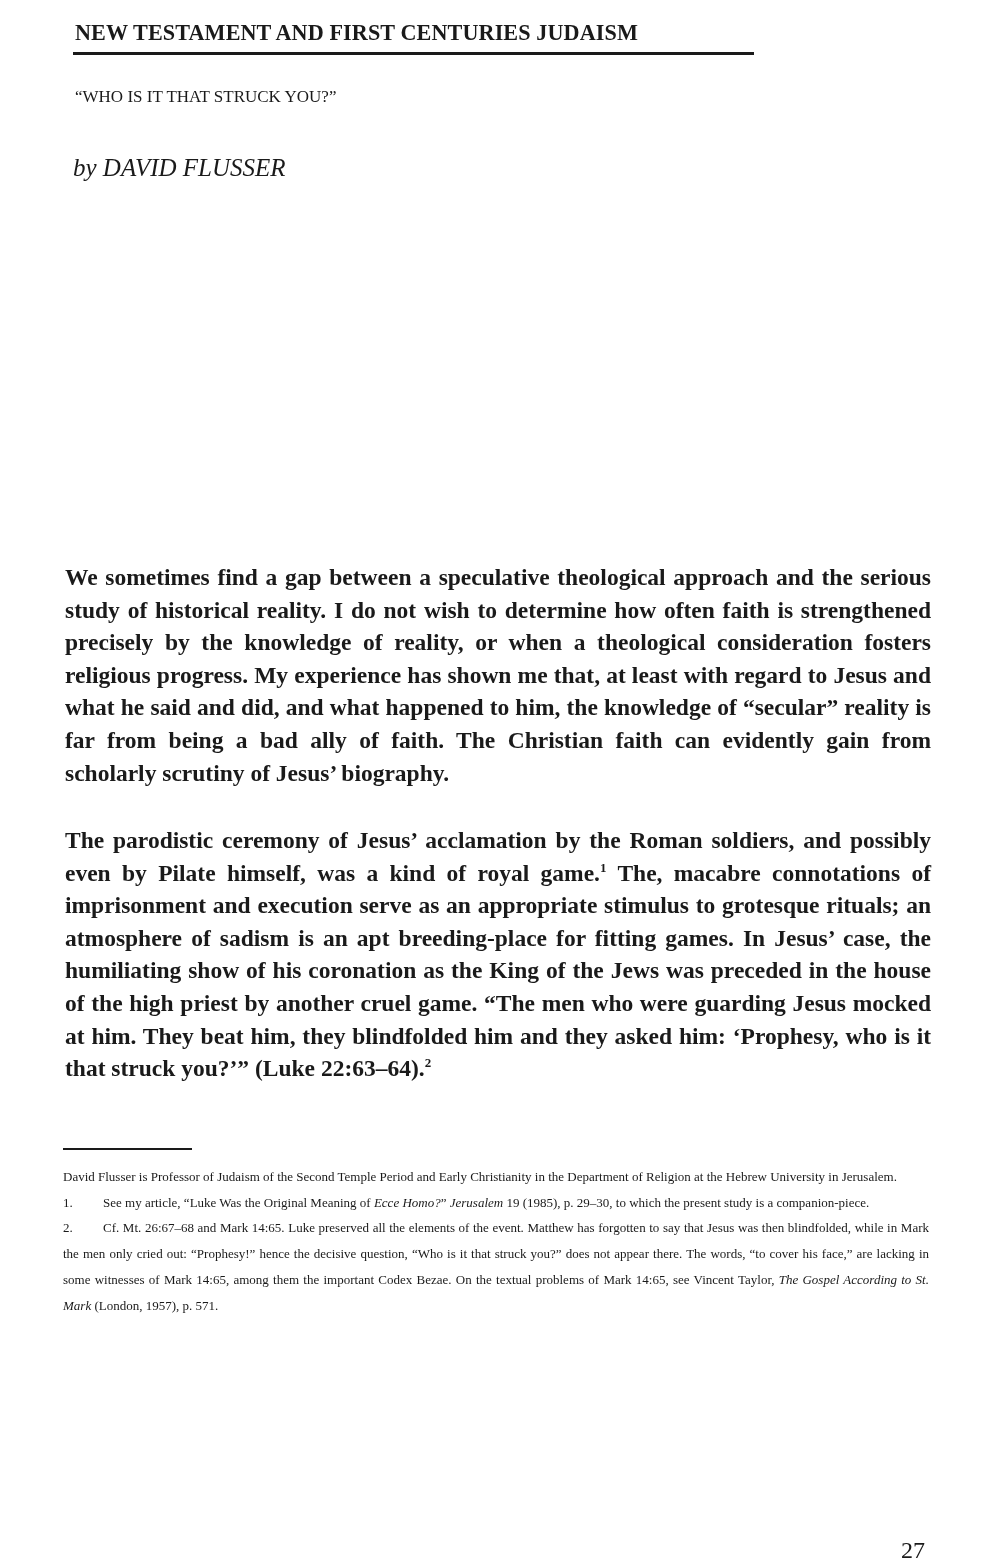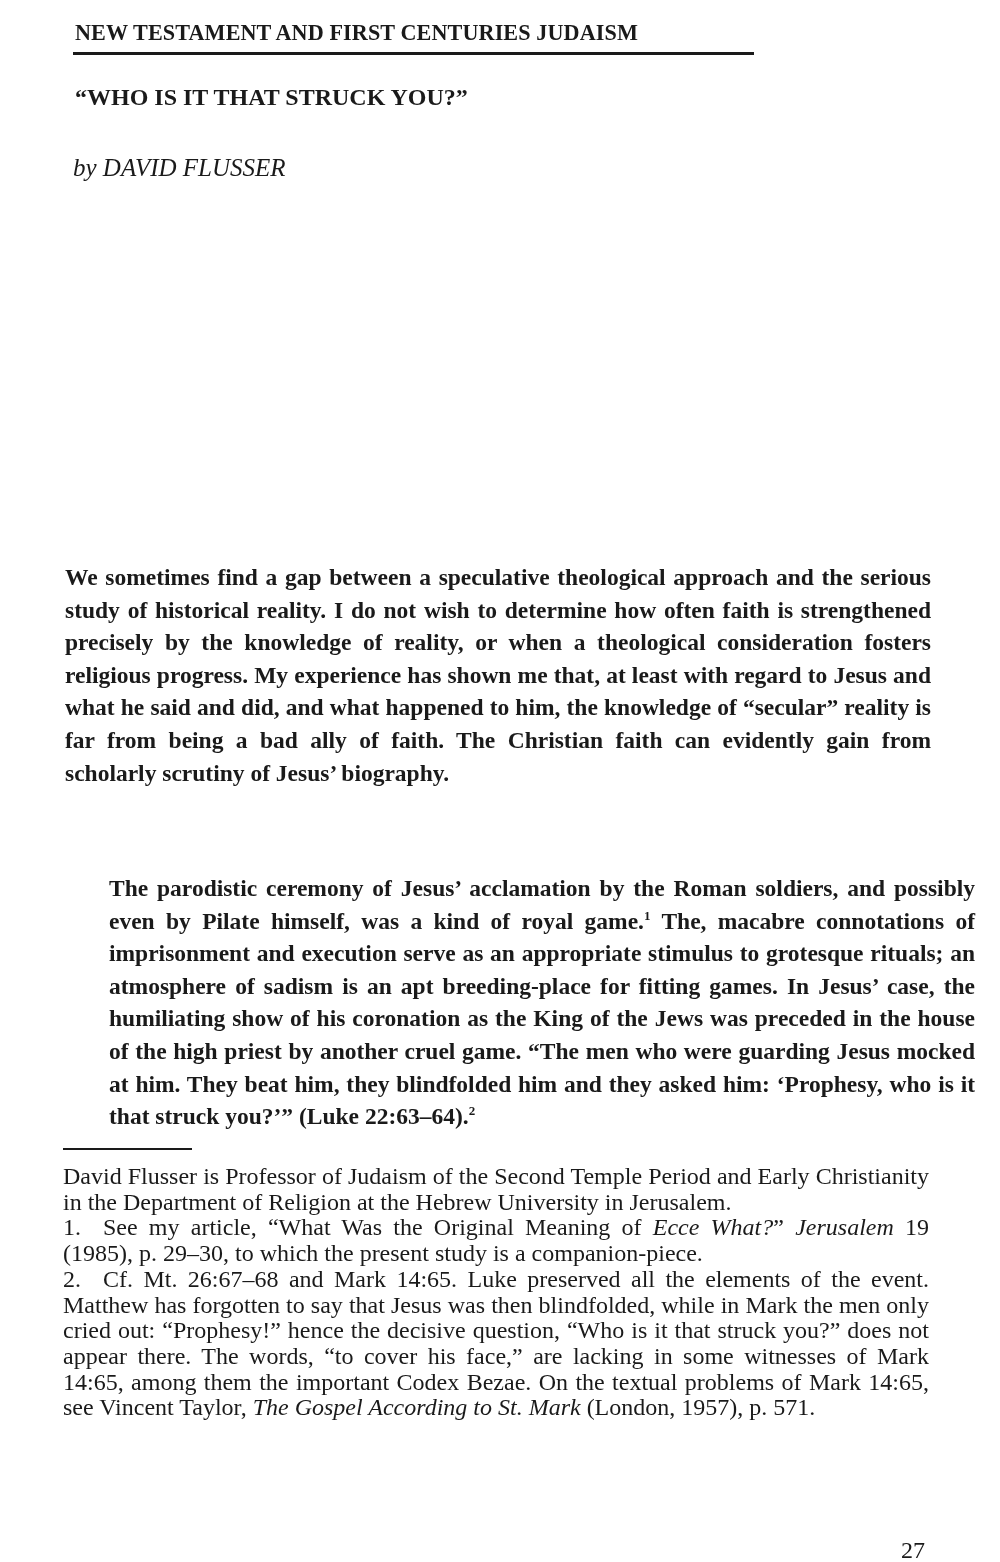--- a/index.html
+++ b/index.html
@@ -33,22 +33,22 @@
     left: 73px;
     top: 52px;
     width: 681px;
     height: 2.5px;
     background: #1a1a1a;
   }
   .article-title {
     position: absolute;
     left: 75px;
     top: 82px;
-    font-size: 24px;
-    font-weight: bold;
+    font-size: 17px;
+    font-weight: normal;
     white-space: nowrap;
     line-height: 30px;
   }
   .byline {
     position: absolute;
     left: 73px;
     top: 152px;
     font-size: 25px;
     font-style: italic;
     white-space: nowrap;
@@ -58,40 +58,40 @@
     position: absolute;
     left: 65px;
     width: 866px;
     font-size: 23.5px;
     line-height: 32.6px;
     text-align: justify;
     margin: 0;
     font-weight: bold;
   }
   .para-1 { top: 561px; }
-  .para-2 { top: 872px; margin-left: 44px; }
+  .para-2 { top: 824px; }
   sup.fnref {
     font-size: 13px;
     line-height: 0;
     vertical-align: 9px;
   }
   .footnote-rule {
     position: absolute;
     left: 63px;
     top: 1148px;
     width: 129px;
     height: 1.6px;
     background: #1a1a1a;
   }
   .footnotes {
     position: absolute;
     left: 63px;
     top: 1164px;
     width: 866px;
-    font-size: 24px;
+    font-size: 13px;
     line-height: 25.7px;
     text-align: justify;
   }
   .footnotes p {
     margin: 0;
   }
   .fn-num {
     display: inline-block;
     width: 40px;
   }
@@ -115,17 +115,17 @@
 <div class="byline"><span>by</span> <span>DAVID FLUSSER</span></div>
 
 <p class="body-text para-1">We sometimes find a gap between a speculative theological approach and the serious study of historical reality. I do not wish to determine how often faith is strengthened precisely by the knowledge of reality, or when a theological consideration fosters religious progress. My experience has shown me that, at least with regard to Jesus and what he said and did, and what happened to him, the knowledge of “secular” reality is far from being a bad ally of faith. The Christian faith can evidently gain from scholarly scrutiny of Jesus’ biography.</p>
 
 <p class="body-text para-2"><span>The parodistic ceremony of Jesus’ acclamation by the Roman soldiers, and possibly even by Pilate himself, was a kind of royal game.</span><sup class="fnref">1</sup><span> The, macabre connotations of imprisonment and execution serve as an appropriate stimulus to grotesque rituals; an atmosphere of sadism is an apt breeding-place for fitting games. In Jesus’ case, the humiliating show of his coronation as the King of the Jews was preceded in the house of the high priest by another cruel game. “The men who were guarding Jesus mocked at him. They beat him, they blindfolded him and they asked him: ‘Prophesy, who is it that struck you?’” (Luke 22:63–64).</span><sup class="fnref">2</sup></p>
 
 <div class="footnote-rule"></div>
 
 <div class="footnotes">
   <p>David Flusser is Professor of Judaism of the Second Temple Period and Early Christianity in the Department of Religion at the Hebrew University in Jerusalem.</p>
-  <p><span class="fn-num">1.</span><span>See my article, “What Was the Original Meaning of </span><i>Ecce What?</i><span>” </span><i>Jerusalem</i><span> 19 (1985), p. 29–30, to which the present study is a companion-piece.</span></p>
+  <p><span class="fn-num">1.</span><span>See my article, “Luke Was the Original Meaning of </span><i>Ecce Homo?</i><span>” </span><i>Jerusalem</i><span> 19 (1985), p. 29–30, to which the present study is a companion-piece.</span></p>
   <p><span class="fn-num">2.</span><span>Cf. Mt. 26:67–68 and Mark 14:65. Luke preserved all the elements of the event. Matthew has forgotten to say that Jesus was then blindfolded, while in Mark the men only cried out: “Prophesy!” hence the decisive question, “Who is it that struck you?” does not appear there. The words, “to cover his face,” are lacking in some witnesses of Mark 14:65, among them the important Codex Bezae. On the textual problems of Mark 14:65, see Vincent Taylor, </span><i>The Gospel According to St. Mark</i><span> (London, 1957), p. 571.</span></p>
 </div>
 
 <div class="page-number">27</div>
 
 </body></html>

